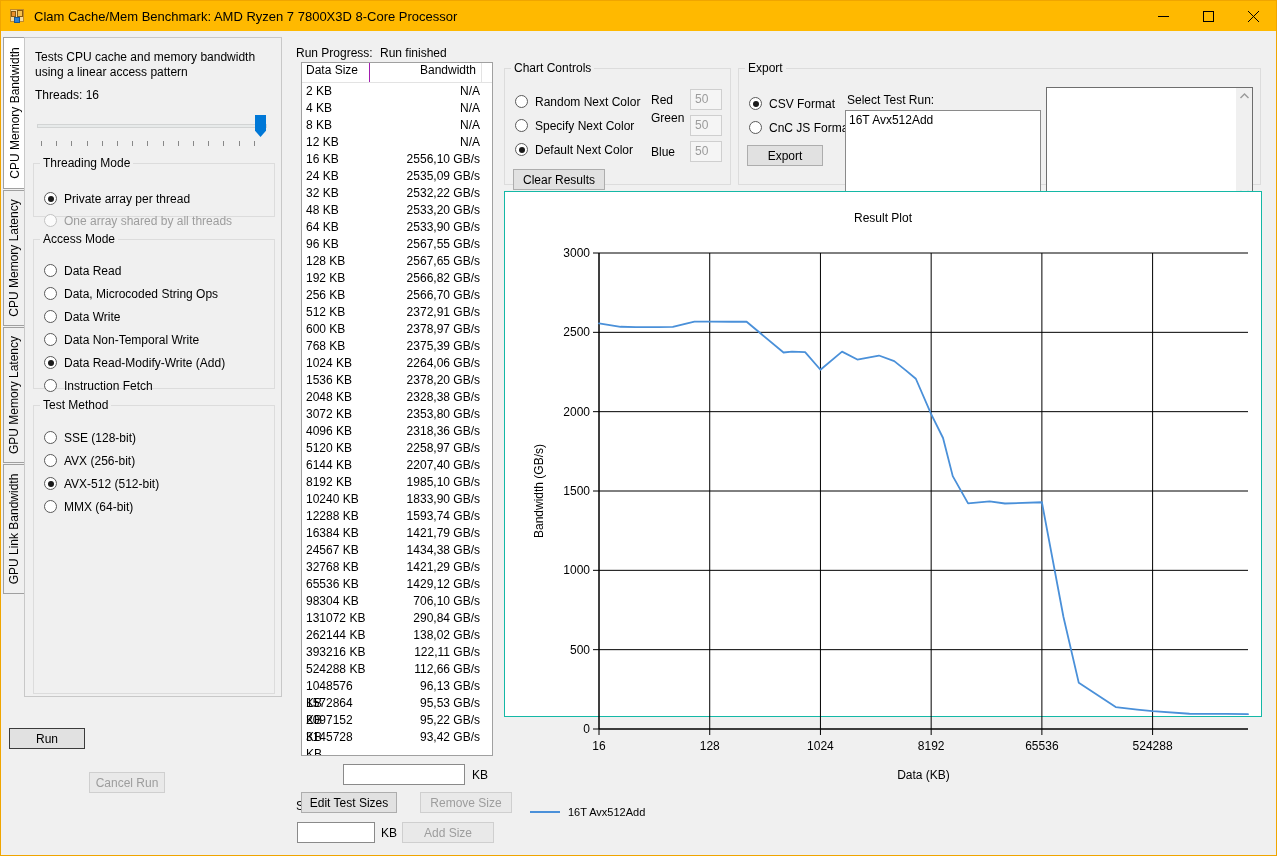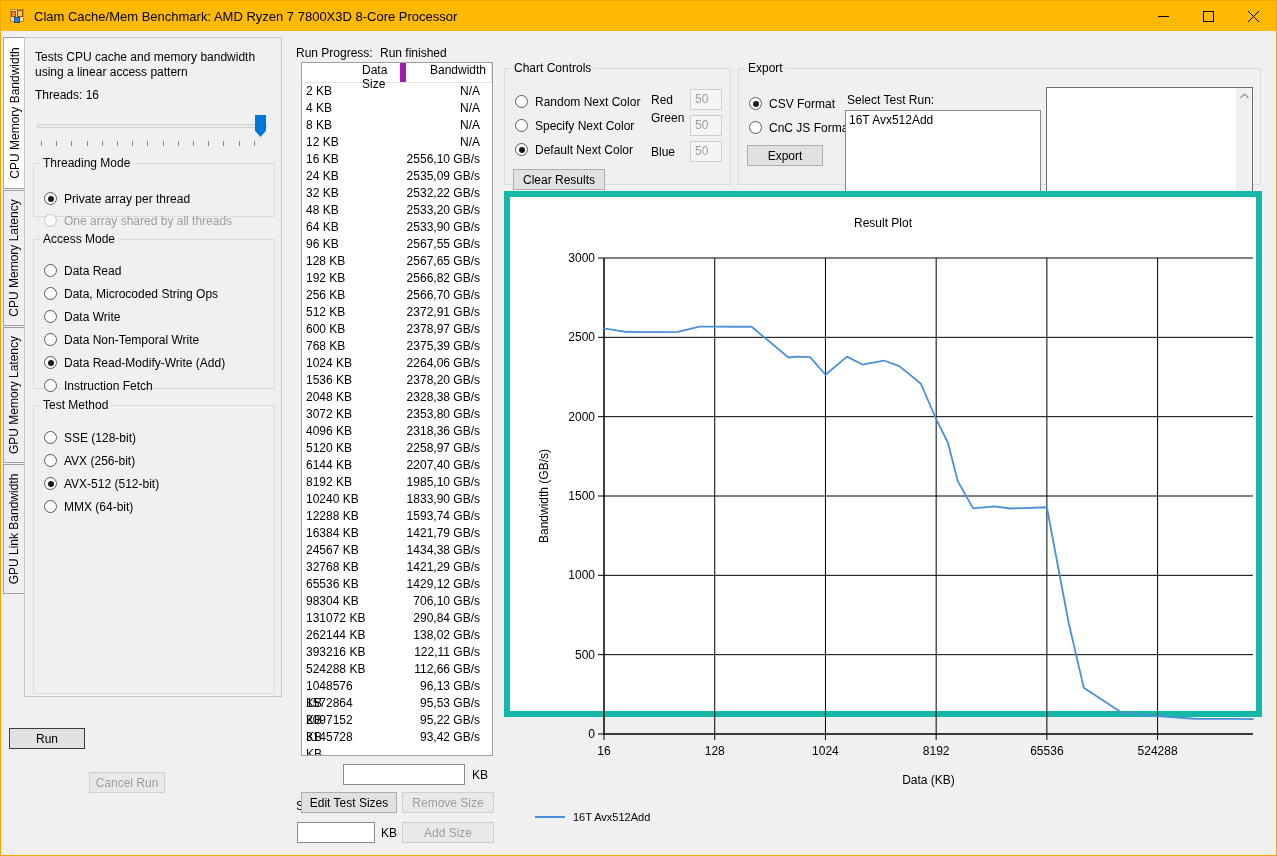--- a/index.html
+++ b/index.html
@@ -135,35 +135,35 @@
   #table-box {
     position: absolute; left: 300px; top: 61px;
     width: 192px; height: 694px;
     background: #fff; border: 1px solid #a0a0a0;
     box-sizing: border-box; overflow: hidden;
   }
   #table-head {
     display: flex; height: 19px; font-size: 12px;
     border-bottom: 1px solid #e3e3e3;
   }
-  #table-head .h1 { width: 68px; padding-left: 12px; box-sizing:border-box; border-right:6px solid #a21caf;margin-left:48px;}
+  #table-head .h1 { width: 68px; padding-left: 4px; box-sizing:border-box; border-right:1px solid #a21caf;}
   #table-head .h2 { width: 112px; text-align: right; padding-right: 5px; box-sizing:border-box; border-right:1px solid #e3e3e3;}
   .trow { display: flex; height: 17px; font-size: 12px; line-height: 17px; }
   .trow .c1 { width: 68px; padding-left: 4px; box-sizing:border-box;}
   .trow .c2 { width: 116px; text-align: right; padding-right: 6px; box-sizing:border-box;}
 
   #startat-label { position:absolute; left:295px; top:798px; font-size:12px;}
   #startat-input {
     position:absolute; left:342px; top:763px; width:122px; height:21px;
     background:#fff; border:1px solid #8a8a8a; box-sizing:border-box;
     font-family:"Liberation Sans", sans-serif; font-size:12px; padding:0 3px;
   }
   #startat-kb { position:absolute; left:471px; top:767px; font-size:12px;}
   #btn-edit-sizes { position:absolute; left:300px; top:791px; width:96px; height:21px;}
-  #btn-remove-size { position:absolute; left:401px; top:791px; width:92px; height:21px;}
+  #btn-remove-size { position:absolute; left:419px; top:791px; width:92px; height:21px;}
   #addsize-input {
     position:absolute; left:296px; top:821px; width:78px; height:21px;
     background:#fff; border:1px solid #8a8a8a; box-sizing:border-box;
     font-family:"Liberation Sans", sans-serif; font-size:12px; padding:0 3px;
   }
   #addsize-kb { position:absolute; left:380px; top:825px; font-size:12px;}
   #btn-add-size { position:absolute; left:401px; top:821px; width:92px; height:21px;}
 
   
   #grp-chart { left: 503px; top: 60px; width: 225px; height: 122px; }
@@ -197,21 +197,21 @@
     display:flex; align-items:center; justify-content:center;
     color:#7a7a7a; font-size:9px;
   }
   #export-log .vscroll .arr.up { top:0; }
   #export-log .vscroll .arr.dn { bottom:0; }
 
   
   #chart-panel {
     position: absolute; left: 503px; top: 190px;
     width: 758px; height: 526px;
-    background: #fff; border: 6px solid #14b8a6;
+    background: #fff; border: 1px solid #14b8a6;
     box-sizing: border-box;
   }
   #chart-title {
     position:absolute; left:0; right:0; top:19px;
     text-align:center; font-size:12px;
   }
   #plot-svg { position:absolute; left:0; top:0; }
   #legend {
     position:absolute; left:25px; top:614px;
     display:flex; align-items:center; font-size:11px;

